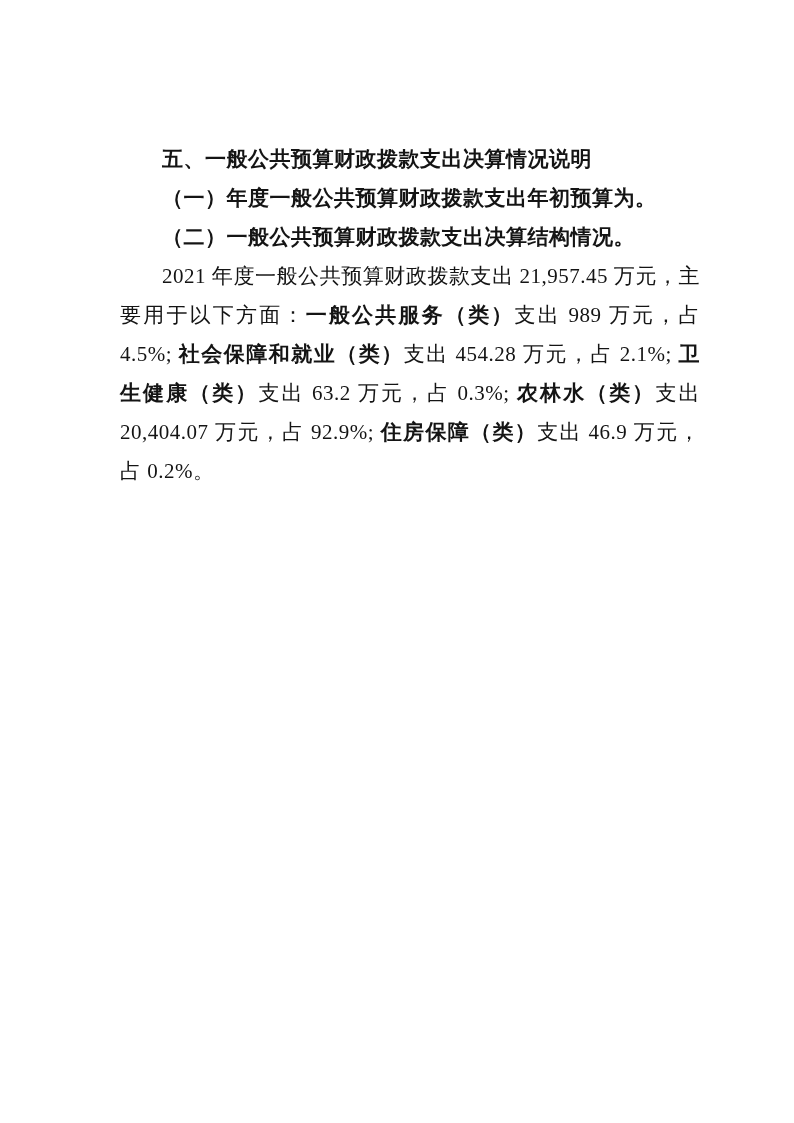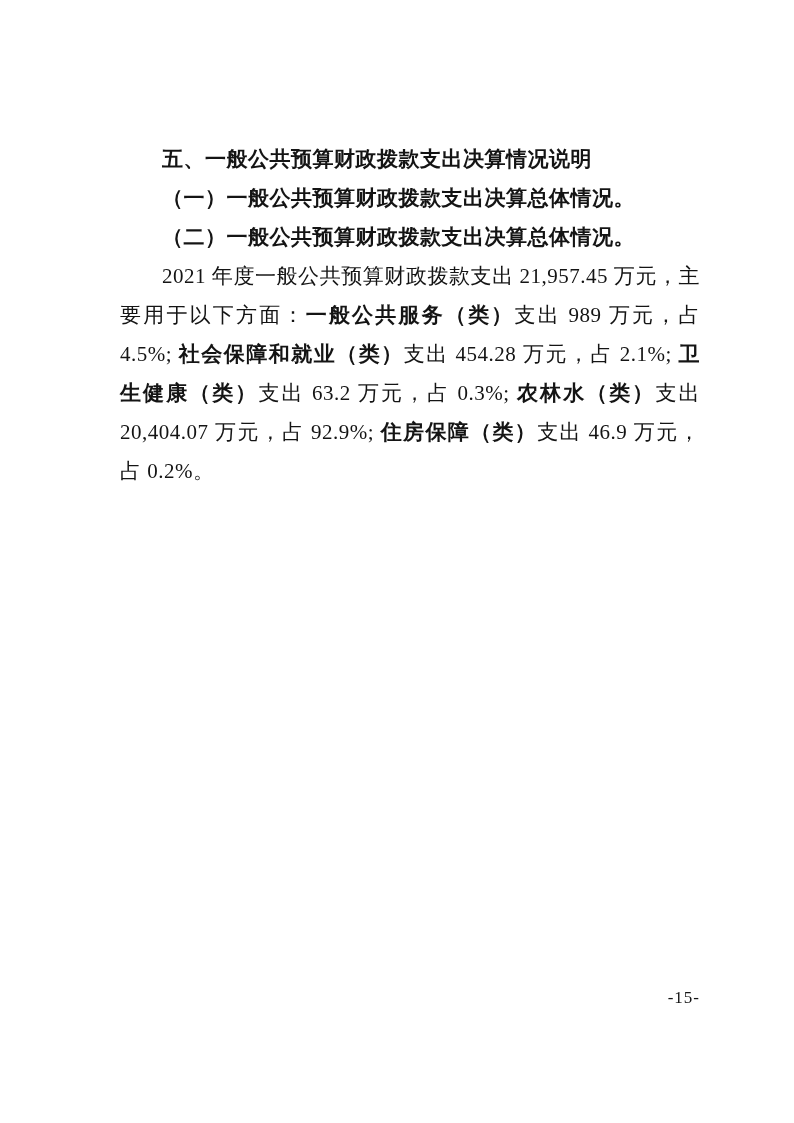--- a/index.html
+++ b/index.html
@@ -48,25 +48,24 @@
   }
 </style>
 </head>
 <body>
 
 <div class="page">
   <div class="content">
 
     <p class="line indent bold">五、一般公共预算财政拨款支出决算情况说明</p>
 
-    <p class="line indent bold">（一）一般公共预算财政拨款支出决算总体情况。</p>
+    <p class="line indent bold">（一）年度一般公共预算财政拨款支出年初预算为。</p>
 
 
-    <p class="line indent bold">（二）一般公共预算财政拨款支出决算总体情况。</p>
+    <p class="line indent bold">（二）一般公共预算财政拨款支出决算结构情况。</p>
 
     <p class="line indent"><span>2021 年度一般公共预算财政拨款支出 21,957.45 万元，主要用于以下方面：</span><span class="b">一般公共服务（类）</span><span>支出 989 万元，占 4.5%; </span><span class="b">社会保障和就业（类）</span><span>支出 454.28 万元，占 2.1%; </span><span class="b">卫生健康（类）</span><span>支出 63.2 万元，占 0.3%; </span><span class="b">农林水（类）</span><span>支出 20,404.07 万元，占 92.9%; </span><span class="b">住房保障（类）</span><span>支出 46.9 万元，占 0.2%。</span></p>
 
 
 
   </div>
 
-  <div class="page-number">-15-</div>
 </div>
 
 </body></html>

